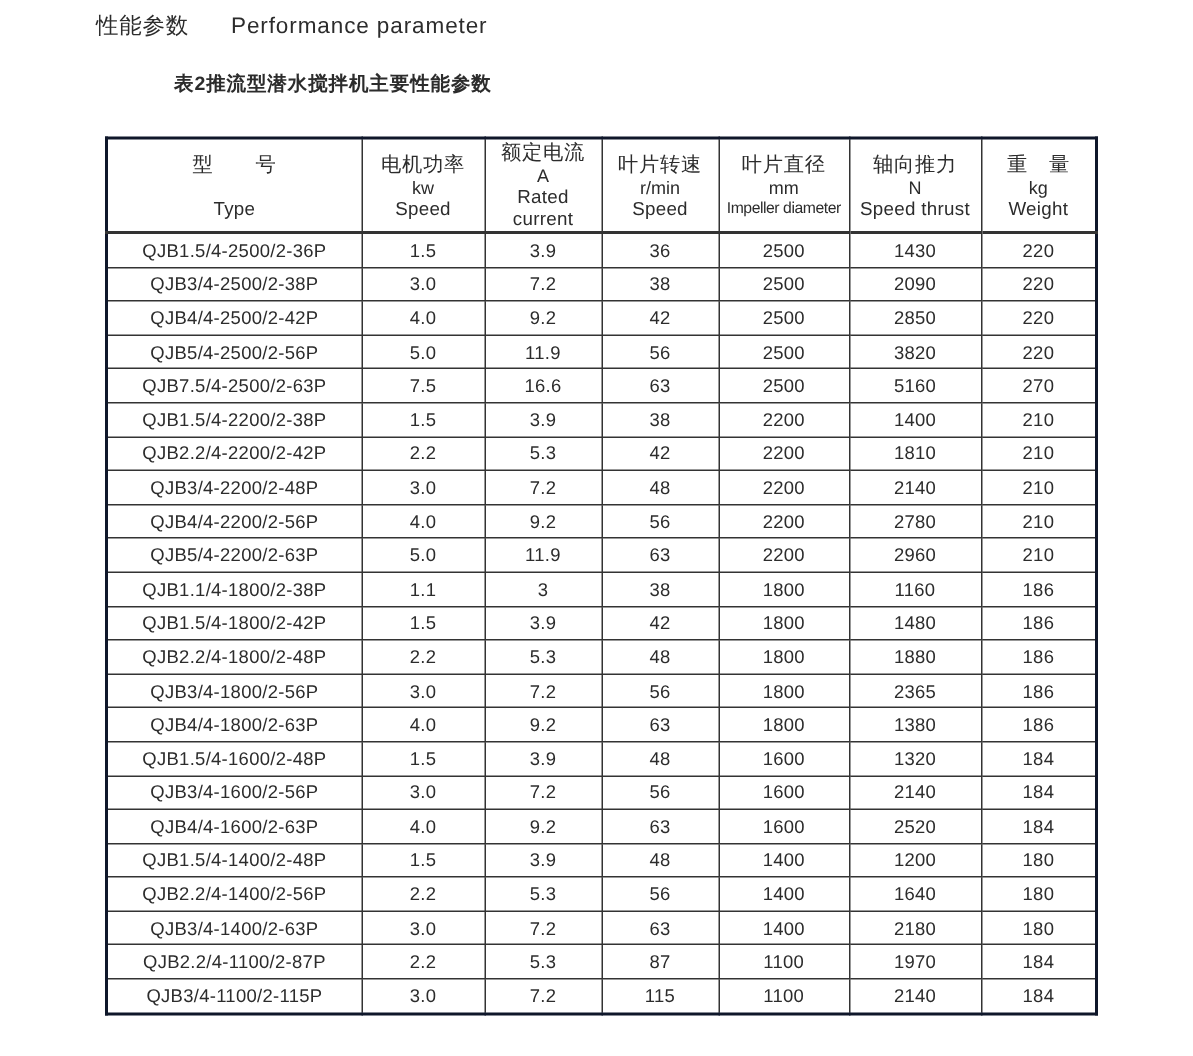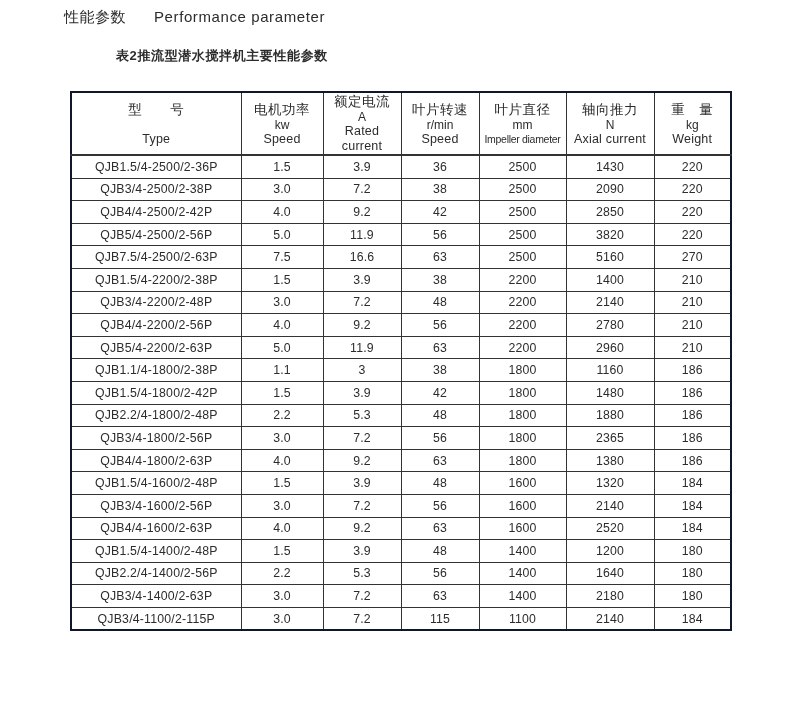--- a/index.html
+++ b/index.html
@@ -94,21 +94,21 @@
         <span class="h-en">Speed</span>
       </th>
       <th>
         <span class="h-cn">叶片直径</span>
         <span class="h-unit">mm</span>
         <span class="h-en condensed">Impeller diameter</span>
       </th>
       <th>
         <span class="h-cn">轴向推力</span>
         <span class="h-unit">N</span>
-        <span class="h-en">Axial current</span>
+        <span class="h-en">Speed thrust</span>
       </th>
       <th>
         <span class="h-cn">重　量</span>
         <span class="h-unit">kg</span>
         <span class="h-en">Weight</span>
       </th>
     </tr>
   </thead>
   <tbody>
       <tr>
@@ -159,20 +159,29 @@
       <tr>
         <td>QJB1.5/4-2200/2-38P</td>
         <td>1.5</td>
         <td>3.9</td>
         <td>38</td>
         <td>2200</td>
         <td>1400</td>
         <td>210</td>
       </tr>
       <tr>
+        <td>QJB2.2/4-2200/2-42P</td>
+        <td>2.2</td>
+        <td>5.3</td>
+        <td>42</td>
+        <td>2200</td>
+        <td>1810</td>
+        <td>210</td>
+      </tr>
+      <tr>
         <td>QJB3/4-2200/2-48P</td>
         <td>3.0</td>
         <td>7.2</td>
         <td>48</td>
         <td>2200</td>
         <td>2140</td>
         <td>210</td>
       </tr>
       <tr>
         <td>QJB4/4-2200/2-56P</td>
@@ -285,20 +294,29 @@
       <tr>
         <td>QJB3/4-1400/2-63P</td>
         <td>3.0</td>
         <td>7.2</td>
         <td>63</td>
         <td>1400</td>
         <td>2180</td>
         <td>180</td>
       </tr>
       <tr>
+        <td>QJB2.2/4-1100/2-87P</td>
+        <td>2.2</td>
+        <td>5.3</td>
+        <td>87</td>
+        <td>1100</td>
+        <td>1970</td>
+        <td>184</td>
+      </tr>
+      <tr>
         <td>QJB3/4-1100/2-115P</td>
         <td>3.0</td>
         <td>7.2</td>
         <td>115</td>
         <td>1100</td>
         <td>2140</td>
         <td>184</td>
       </tr>
     </tbody>
 </table>

